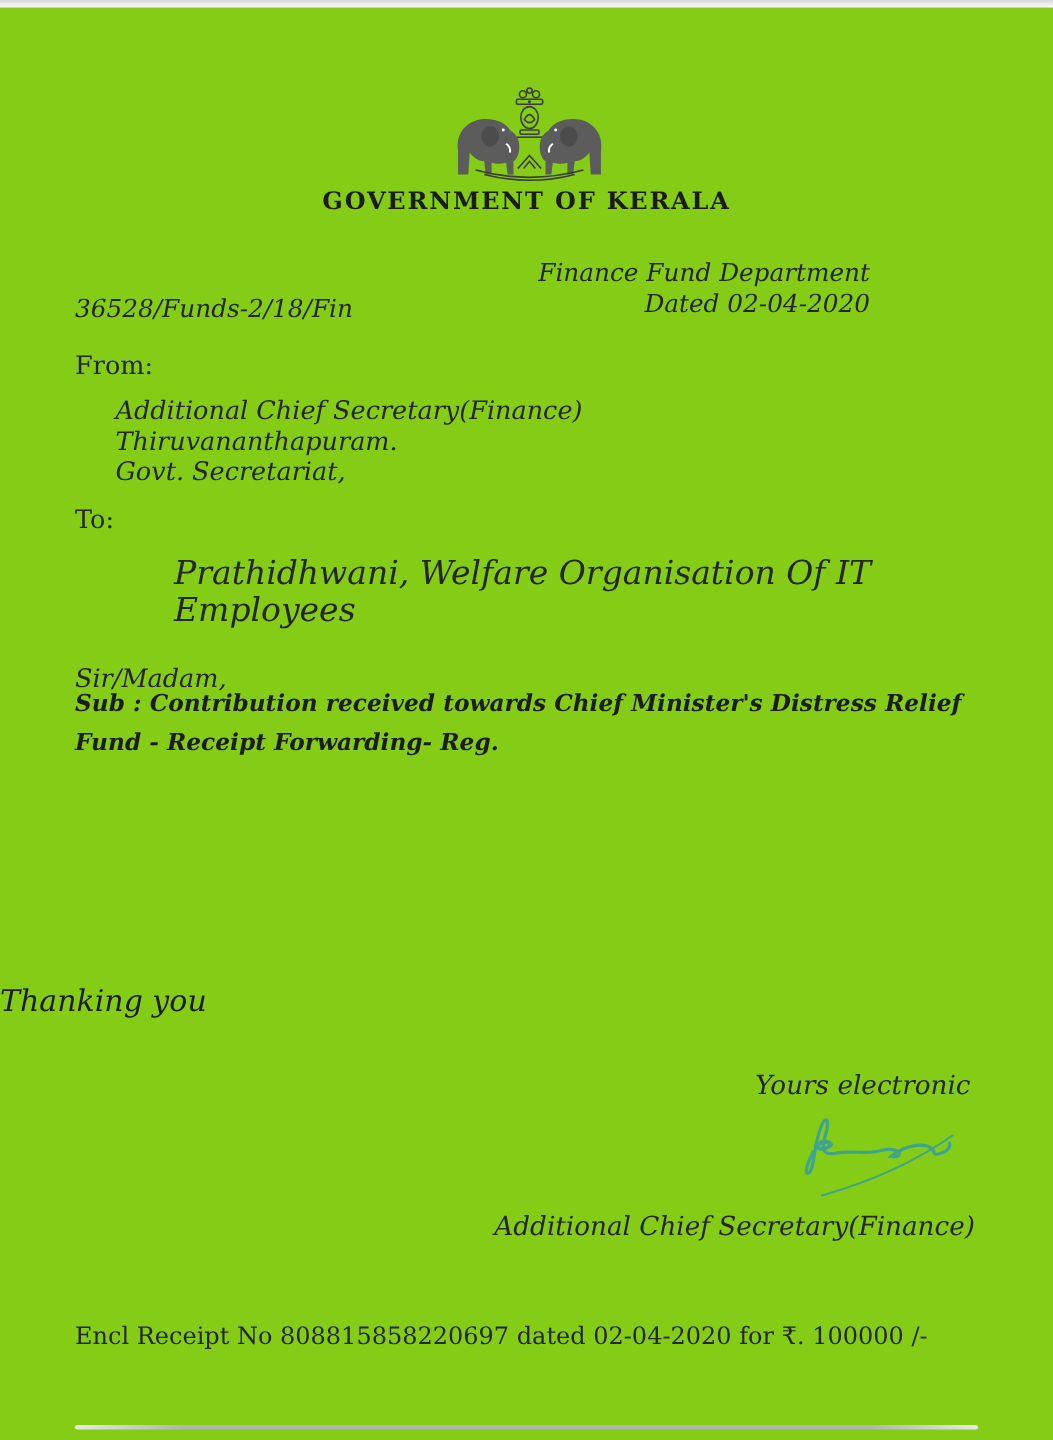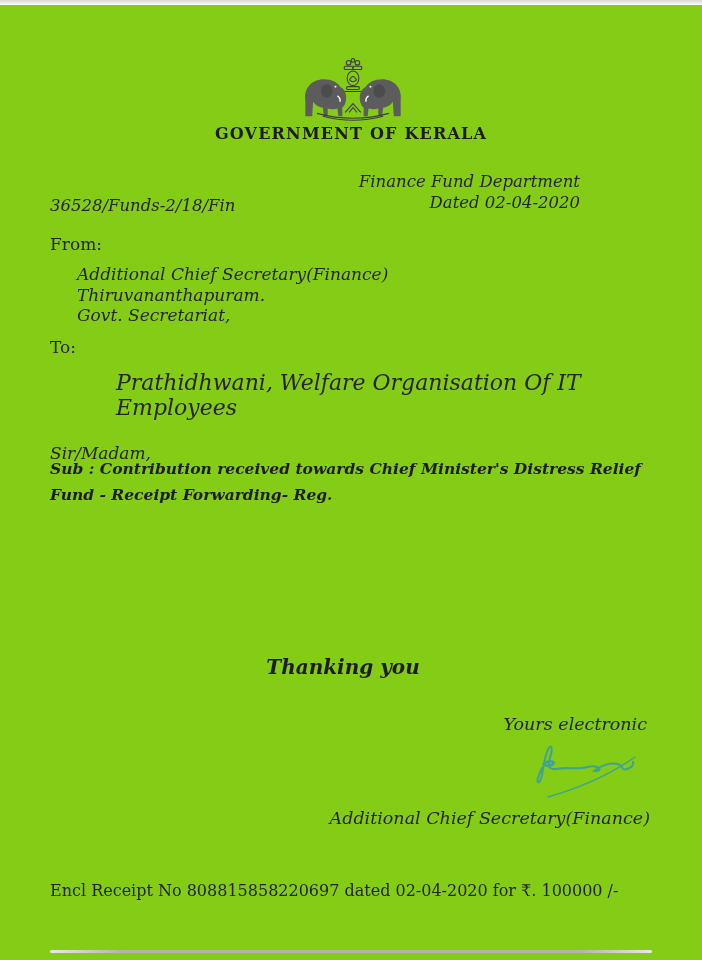--- a/index.html
+++ b/index.html
@@ -42,21 +42,21 @@
     font-size:15.5px; font-weight:bold; font-style:italic; line-height:26px;
     color:#1d1d1d;
   }
   .body-par {
     position:absolute; left:50px; top:533px; width:602px;
     font-size:17px; font-style:italic; line-height:30.5px;
     text-align:justify; text-indent:46px;
   }
   .closing {
     position:absolute; left:0; top:655px; width:686px;
-    text-align:center; font-size:20px; font-weight:bold; font-style:italic;
+    text-align:left; font-size:20px; font-weight:normal; font-style:italic;
     color:#1d1d1d;
   }
   .signoff {
     position:absolute; right:55px; top:714px;
     font-size:17.5px; font-style:italic;
   }
   .signature { position:absolute; left:526px; top:736px; }
   .signatory {
     position:absolute; right:52px; top:808px;
     font-size:17.5px; font-style:italic;

